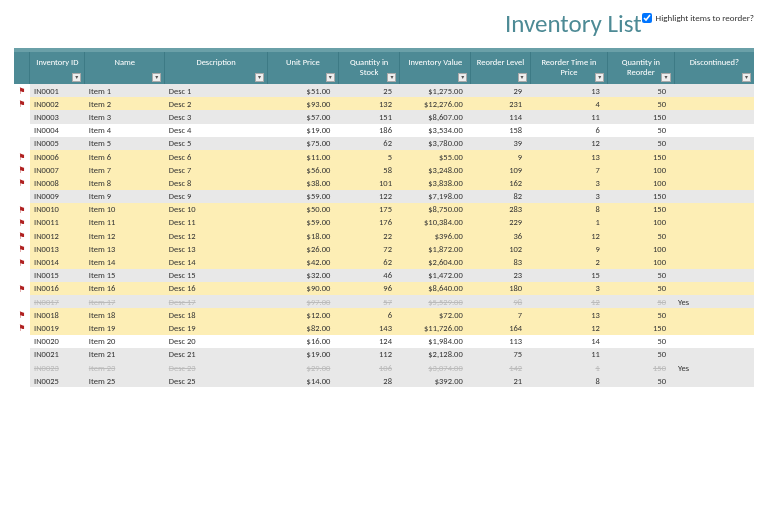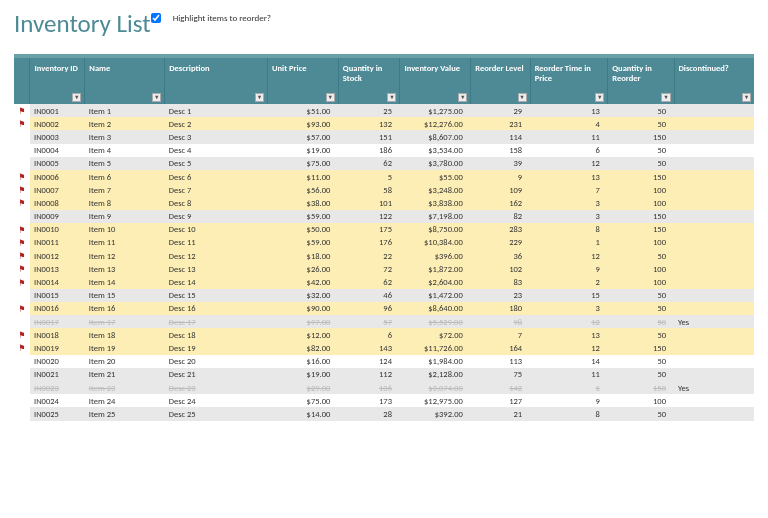--- a/index.html
+++ b/index.html
@@ -1,24 +1,24 @@
 <!DOCTYPE html>
 <html><head>
 <meta charset="utf-8">
 <style>
 *{margin:0;padding:0;box-sizing:border-box}
 body{font-family:Calibri,Arial,sans-serif;background:#f0f0f0;width:768px;height:518px;overflow:hidden;font-size:9px}
 .page{background:#fff;width:768px;height:518px;padding:8px 14px;position:relative}
-.header{display:flex;justify-content:flex-start;align-items:flex-start;margin-bottom:15px}
+.header{display:flex;justify-content:flex-end;align-items:flex-start;margin-bottom:9px}
 .title{font-size:25px;font-weight:300;color:#4d8a95;font-family:'Segoe UI Light',Calibri,sans-serif}
-.hl-box{display:flex;align-items:center;gap:12px;font-size:9px;color:#333;margin-top:4px}
+.hl-box{display:flex;align-items:center;gap:4px;font-size:9px;color:#333;margin-top:4px}
 .hl-box input{width:10px;height:10px}
 .top-rule{height:4px;background:#6aa0a8;margin-bottom:0}
 table{width:100%;border-collapse:collapse;table-layout:fixed;font-size:8.5px}
-thead th{background:#4d8a95;color:#fff;text-align:left;padding:5px 4px 21px;vertical-align:top;font-weight:bold;position:relative;border-left:1px solid #3d7a85}
+thead th{background:#4d8a95;color:#fff;text-align:center;padding:5px 4px 7px;vertical-align:top;font-weight:normal;position:relative;border-left:1px solid #3d7a85}
 thead th:first-child{border-left:none}
 .filter-icon{position:absolute;bottom:2px;right:3px;font-size:6px;background:#eee;color:#555;padding:0 2px;border:1px solid #aaa;line-height:7px}
 tbody td{padding:1.5px 4px;color:#333;white-space:nowrap;overflow:hidden}
 tbody tr{height:13.2px}
 .c-flag{width:14px}
 .c-id{width:48px}
 .c-name{width:70px}
 .c-desc{width:90px}
 .c-price{width:62px}
 .c-qstock{width:54px}
@@ -357,33 +357,20 @@
           <td>Item 23</td>
           <td>Desc 23</td>
           <td class="num">$29.00</td>
           <td class="num">106</td>
           <td class="num">$3,074.00</td>
           <td class="num">142</td>
           <td class="num">1</td>
           <td class="num">150</td>
           <td class="c-disc">Yes</td>
         </tr>
-        <tr class="">
-          <td class="c-flag"></td>
-          <td>IN0024</td>
-          <td>Item 24</td>
-          <td>Desc 24</td>
-          <td class="num">$75.00</td>
-          <td class="num">173</td>
-          <td class="num">$12,975.00</td>
-          <td class="num">127</td>
-          <td class="num">9</td>
-          <td class="num">100</td>
-          <td class="c-disc"></td>
-        </tr>
         <tr class="alt">
           <td class="c-flag"></td>
           <td>IN0025</td>
           <td>Item 25</td>
           <td>Desc 25</td>
           <td class="num">$14.00</td>
           <td class="num">28</td>
           <td class="num">$392.00</td>
           <td class="num">21</td>
           <td class="num">8</td>

